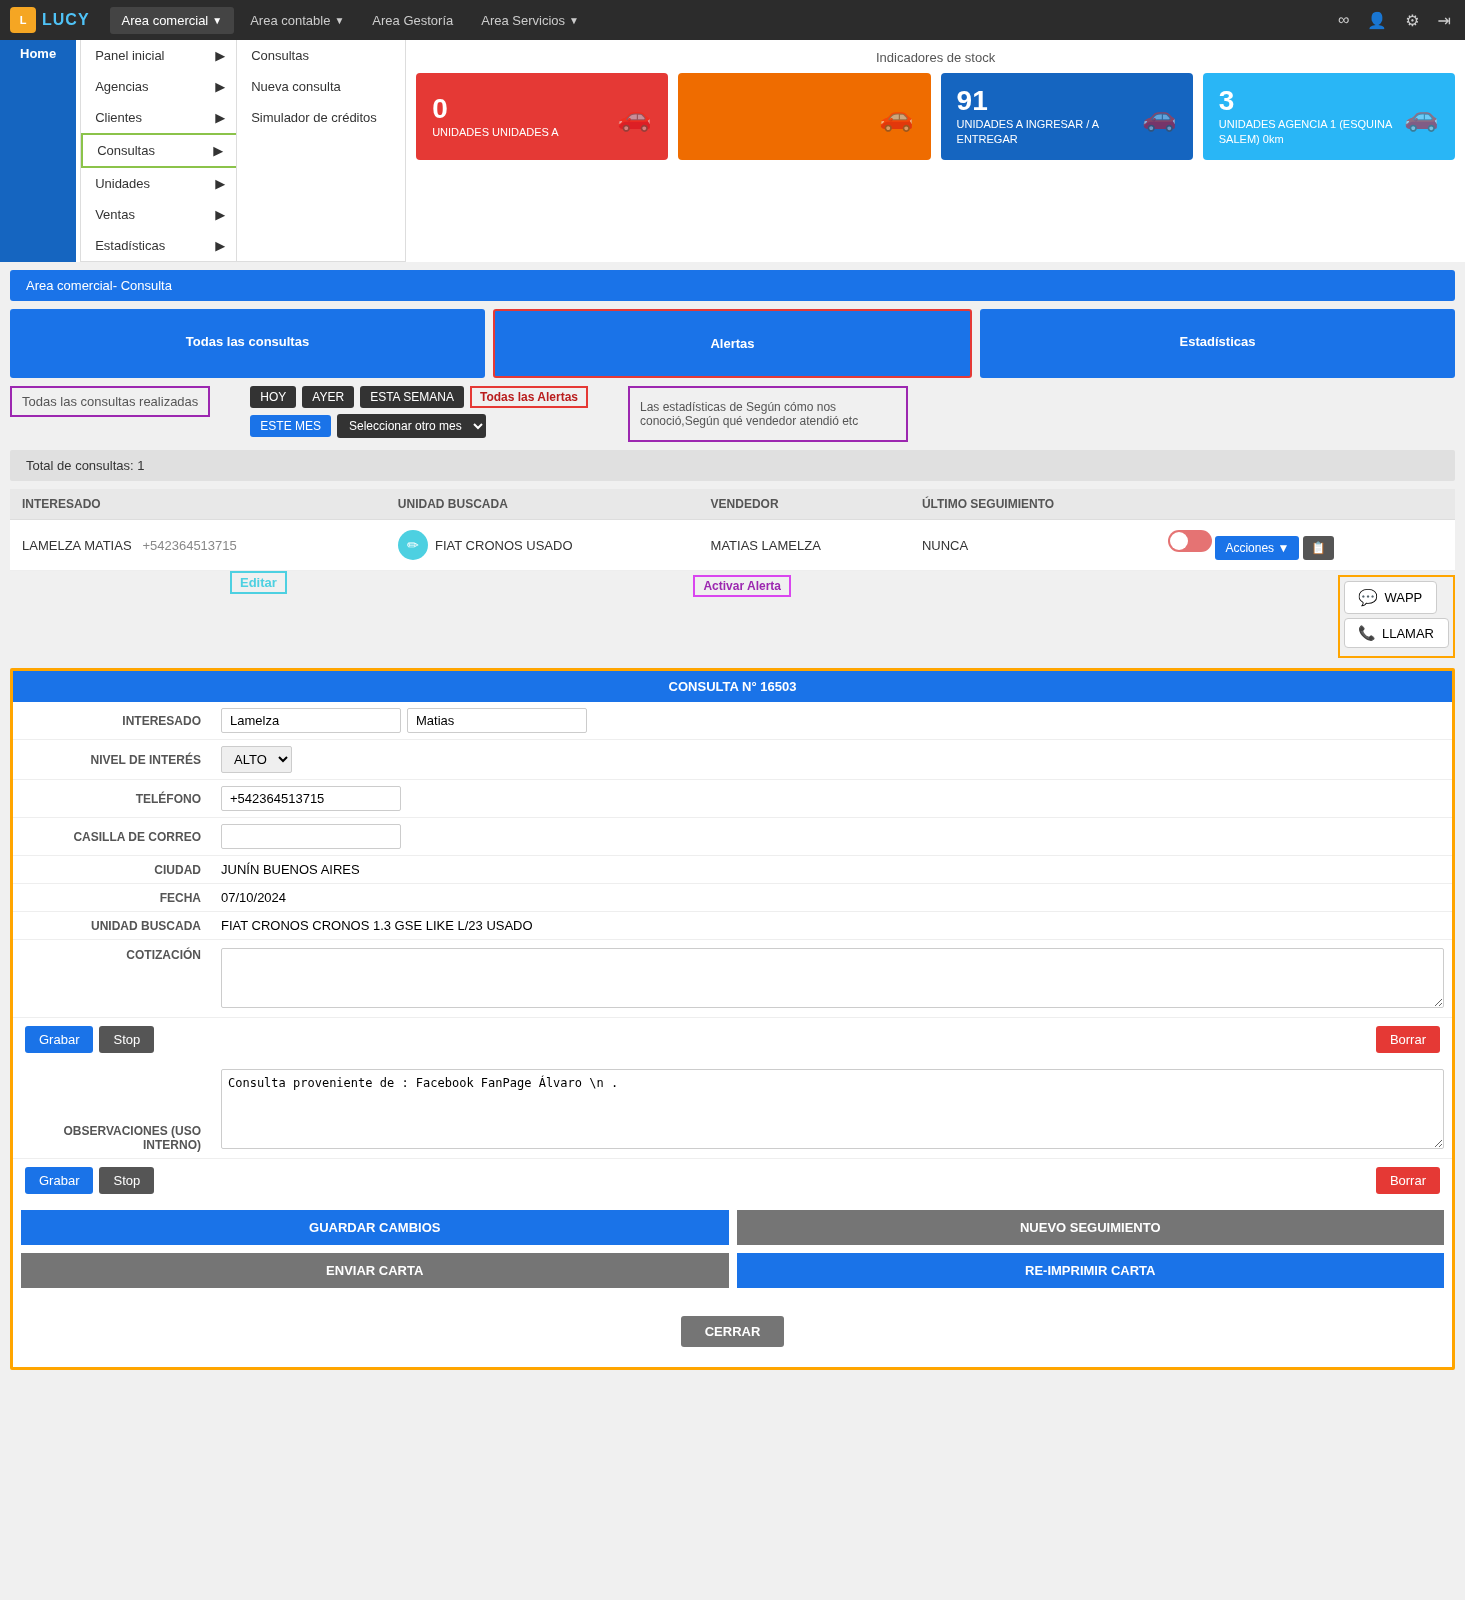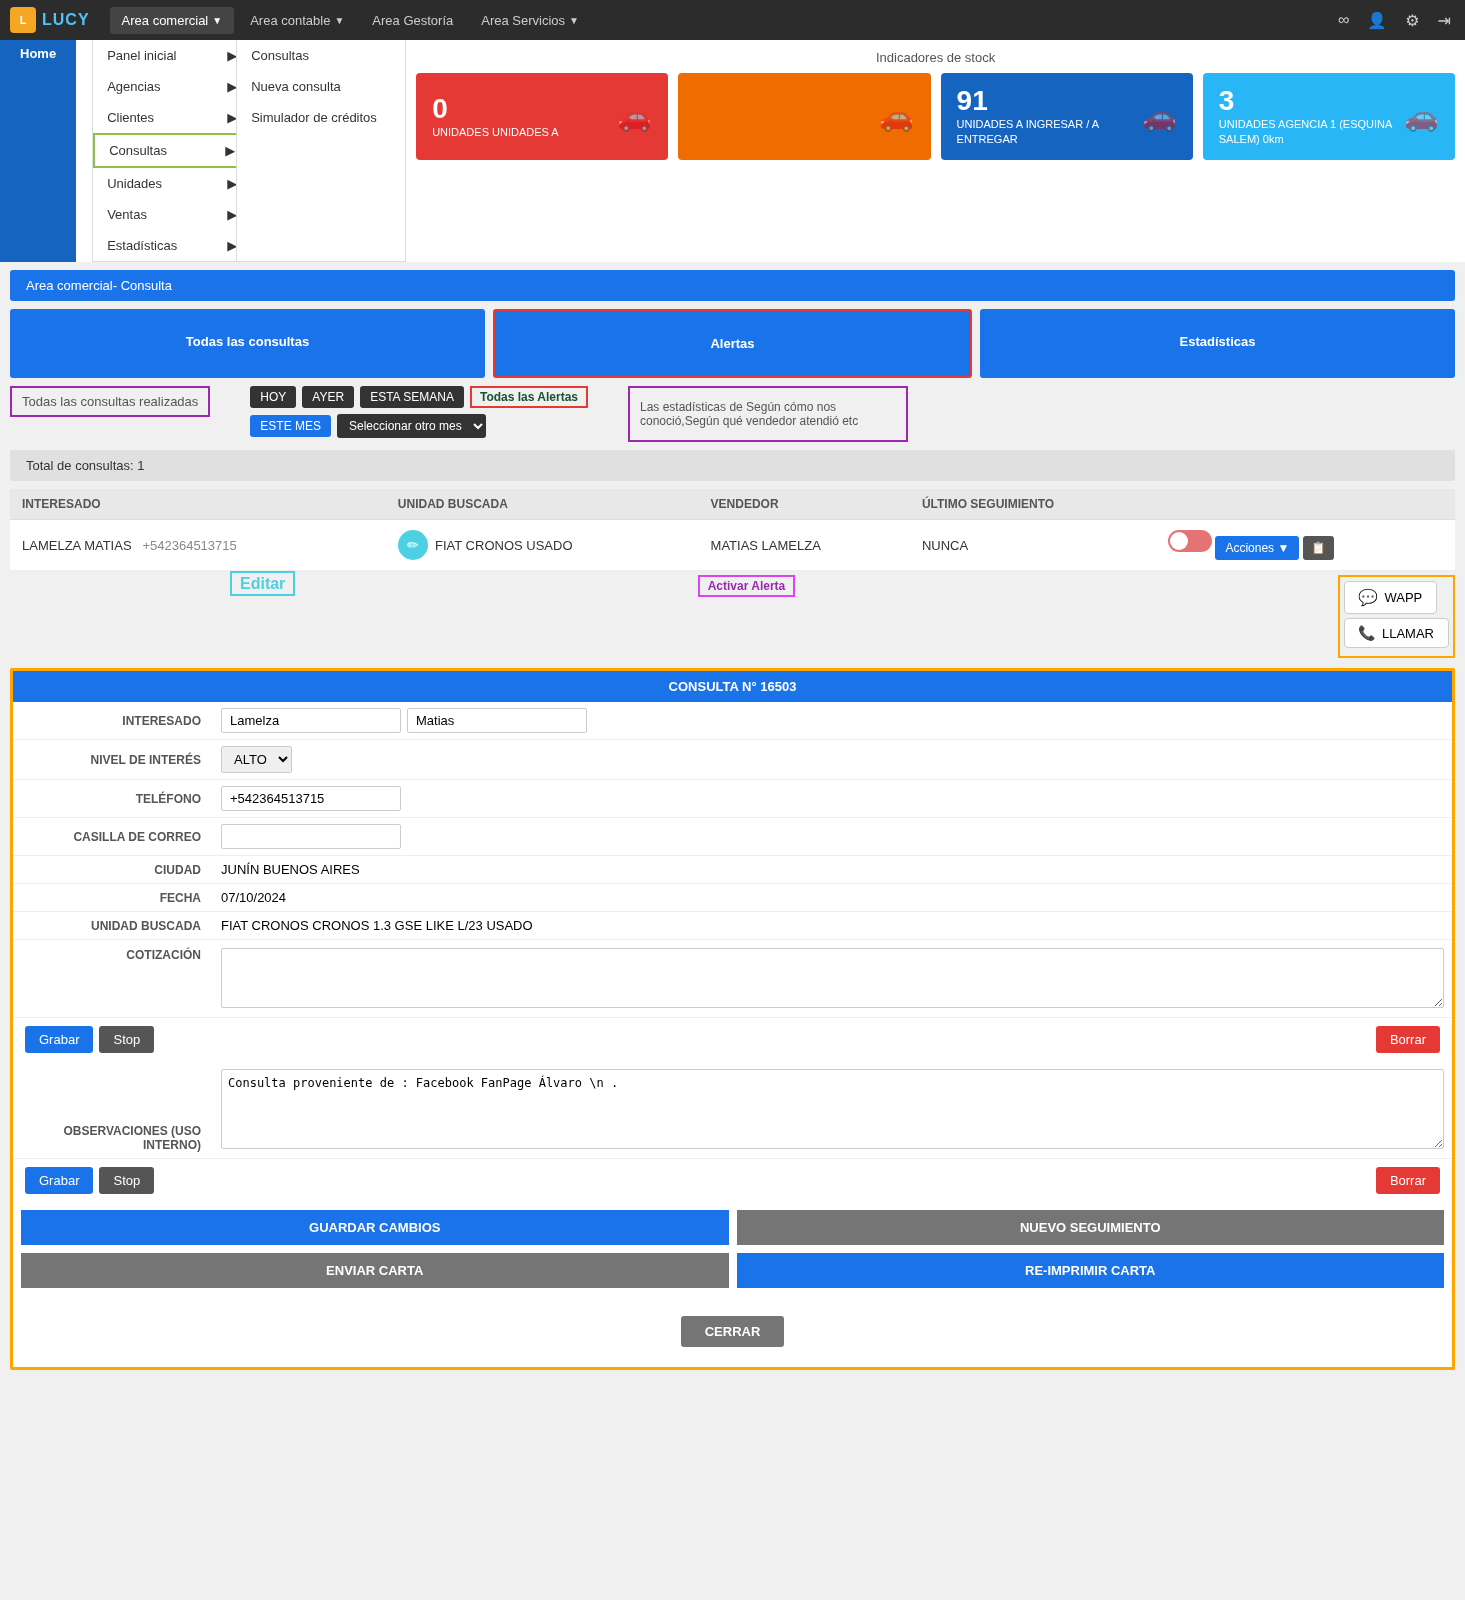--- a/index.html
+++ b/index.html
@@ -250,21 +250,21 @@
     <span class="icon-btn">∞</span>
     <span class="icon-btn">👤</span>
     <span class="icon-btn">⚙</span>
     <span class="icon-btn">⇥</span>
   </div>
 </div>
 
 <div style="display: flex; background: white; position: relative;">
   <div class="home-tab">Home</div>
 
-  <div class="dropdown-menu" style="position: relative; top: 0; left: 16px; box-shadow: none; border-top: none;">
+  <div class="dropdown-menu" style="position: relative; top: 0; left: 4px; box-shadow: none; border-top: none;">
     <div class="menu-item">
       <span>Panel inicial</span>
       <span>▶</span>
     </div>
     <div class="menu-item">
       <span>Agencias</span>
       <span>▶</span>
     </div>
     <div class="menu-item">
       <span>Clientes</span>
@@ -344,21 +344,21 @@
 </div>
 
 <div style="margin: 0 10px 8px; display: flex; gap: 20px; align-items: flex-start;">
   <div style="border: 2px solid #9c27b0; padding: 6px 10px; color: #555; font-size: 13px;">Todas las consultas realizadas</div>
 
   <div style="display: flex; flex-direction: column; gap: 6px; margin-left: 20px;">
     <div style="display: flex; gap: 6px; align-items: center;">
       <button class="filter-btn">HOY</button>
       <button class="filter-btn">AYER</button>
       <button class="filter-btn">ESTA SEMANA</button>
-      <div style="border: 2px solid #e53935; padding: 2px 8px; color: #14532d; font-size: 12px; font-weight: bold;">Todas las
+      <div style="border: 2px solid #e53935; padding: 2px 8px; color: #b91c1c; font-size: 12px; font-weight: bold;">Todas las
 Alertas</div>
     </div>
     <div style="display: flex; gap: 6px; align-items: center;">
       <button class="filter-btn blue">ESTE MES</button>
       <select class="select-filter">
         <option>Seleccionar otro mes</option>
       </select>
     </div>
   </div>
 
@@ -399,21 +399,21 @@
           <button class="actions-btn">Acciones ▼</button>
           <button class="copy-btn">📋</button>
         </td>
       </tr>
     </tbody>
   </table>
 </div>
 
 <div style="display: flex; justify-content: space-between; margin: 4px 10px 8px;">
   <div style="margin-left: 220px;">
-    <span style="border: 2px solid #4dd0e1; color: #4dd0e1; font-size: 16px; font-weight: bold; padding: 2px 8px;">Editar</span>
+    <span style="border: 2px solid #4dd0e1; color: #4dd0e1; font-size: 13px; font-weight: bold; padding: 2px 8px;">Editar</span>
   </div>
   <div style="margin-right: 140px; text-align: center;">
     <div style="border: 2px solid #d946ef; color: #9c27b0; font-size: 12px; font-weight: bold; padding: 2px 8px; text-align: center;">Activar
 Alerta</div>
   </div>
 
   <div style="border: 2px solid #ffa500; padding: 4px; display: inline-block;">
     <button class="wapp-btn">
       <span class="wapp-icon">💬</span>
       <span>WAPP</span>

